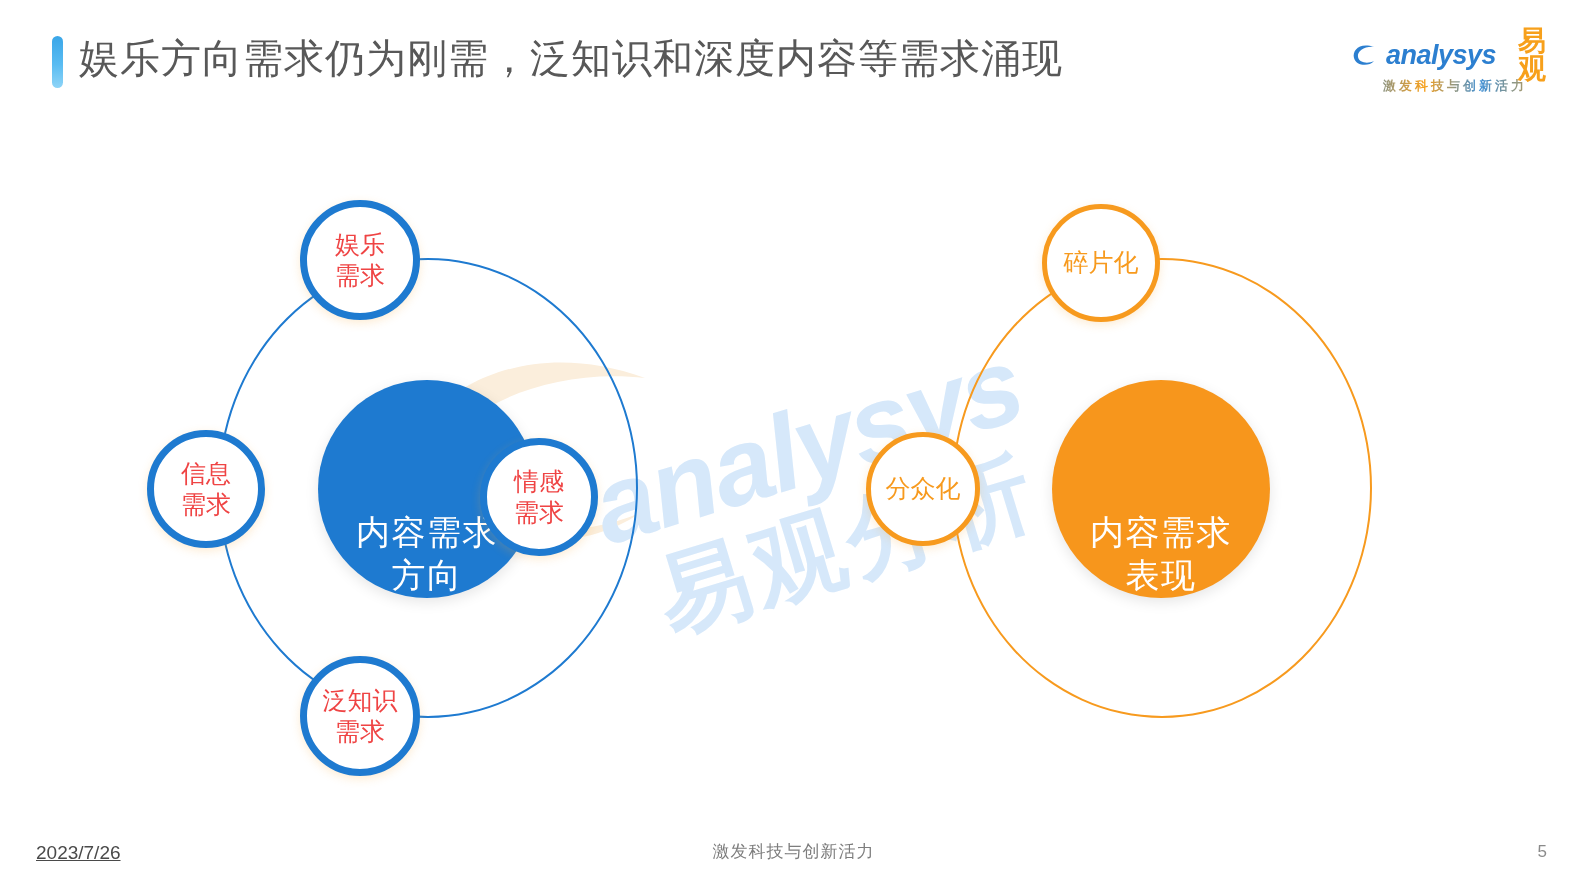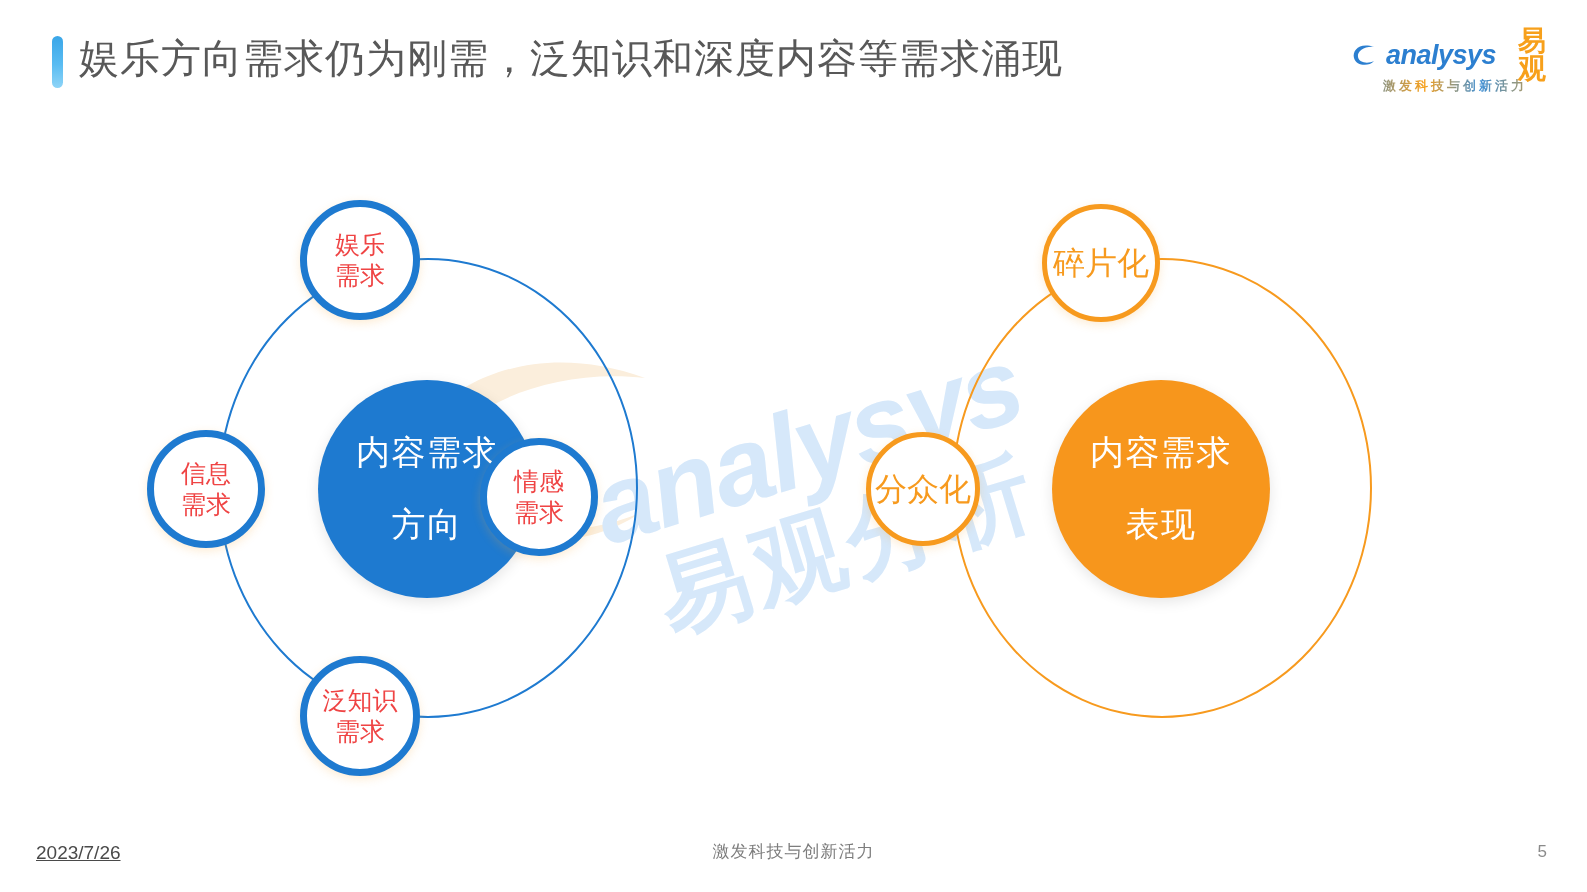--- a/index.html
+++ b/index.html
@@ -133,28 +133,27 @@
   .hub {
     position: absolute;
     left: 190px;
     top: 182px;
     width: 218px;
     height: 218px;
     border-radius: 50%;
     display: flex;
     flex-direction: column;
     align-items: center;
-    justify-content: center;
+    justify-content: flex-end;
     color: #ffffff;
     font-size: 34px;
     line-height: 1.28;
     letter-spacing: 1.5px;
     text-align: center;
     box-shadow: 0 4px 14px rgba(0,0,0,0.10);
-    gap: 28px;
   }
   .hub.blue   { background: #1E7AD0; }
   .hub.orange { background: #F7961C; }
   .hub span { display: block; }
 
   .node {
     position: absolute;
     border-radius: 50%;
     background: #ffffff;
     display: flex;
@@ -165,21 +164,21 @@
     line-height: 1.25;
     box-sizing: border-box;
     box-shadow: 0 3px 10px rgba(248,170,60,0.22);
   }
   .node span { display: block; }
 
   .node.blue   { border: 7px solid #1E7AD0; color: #ef4444; }
   .node.orange { border: 5px solid #F79A1E; color: #F79A1E; }
 
   .node.two-line { font-size: 25px; }
-  .node.one-line { font-size: 32px; text-align: right; }
+  .node.one-line { font-size: 25px; text-align: right; }
 
   
   .node.pos-top    { left: 172px; top: 2px;   width: 120px; height: 120px; }
   .node.pos-left   { left: 19px;  top: 232px; width: 118px; height: 118px; }
   .node.pos-right  { left: 352px; top: 240px; width: 118px; height: 118px; }
   .node.pos-bottom { left: 172px; top: 458px; width: 120px; height: 120px; }
 
   #diagram-right .node.pos-top    { left: 180px; top: 6px;   width: 118px; height: 118px; }
   #diagram-right .node.pos-left   { left: 4px;  top: 234px; width: 114px; height: 114px; }
   #diagram-right .node.pos-right  { left: 356px; top: 234px; width: 114px; height: 114px; }

